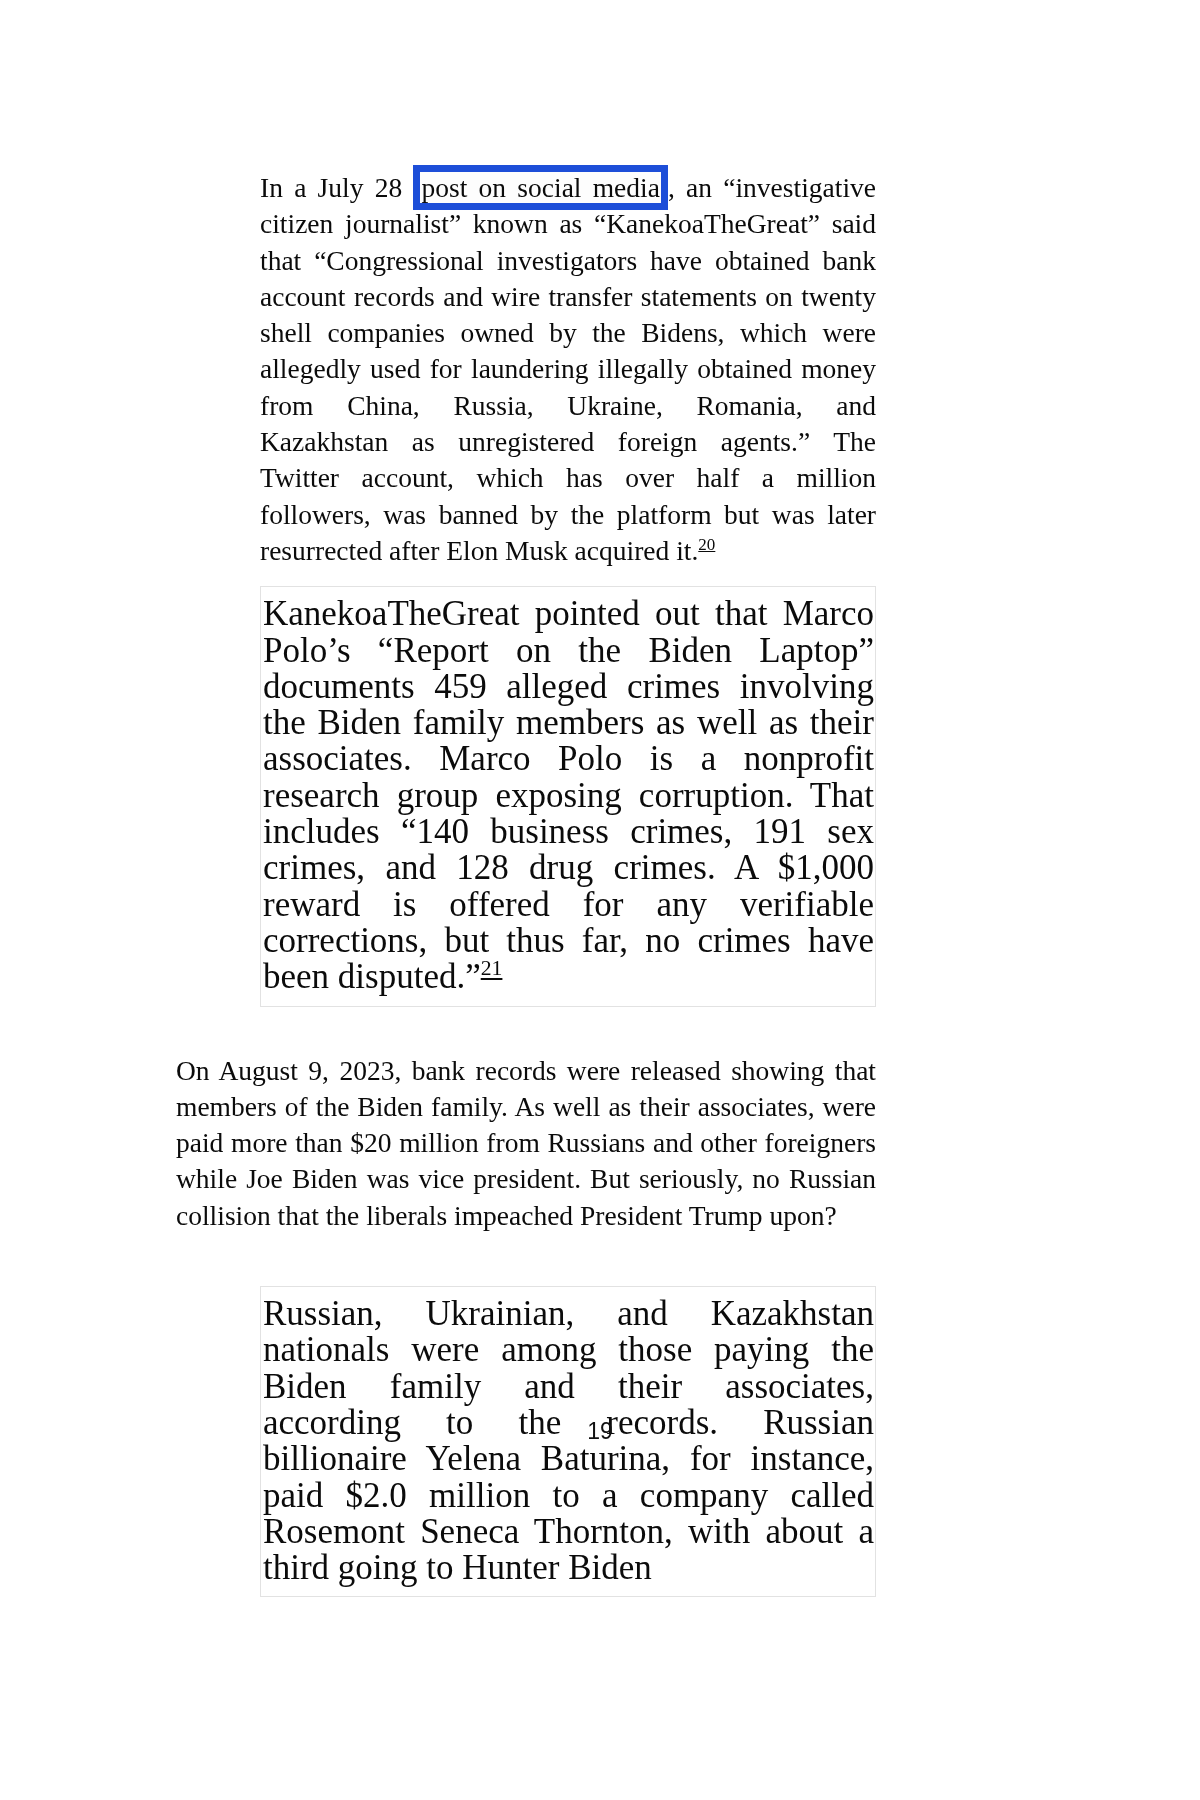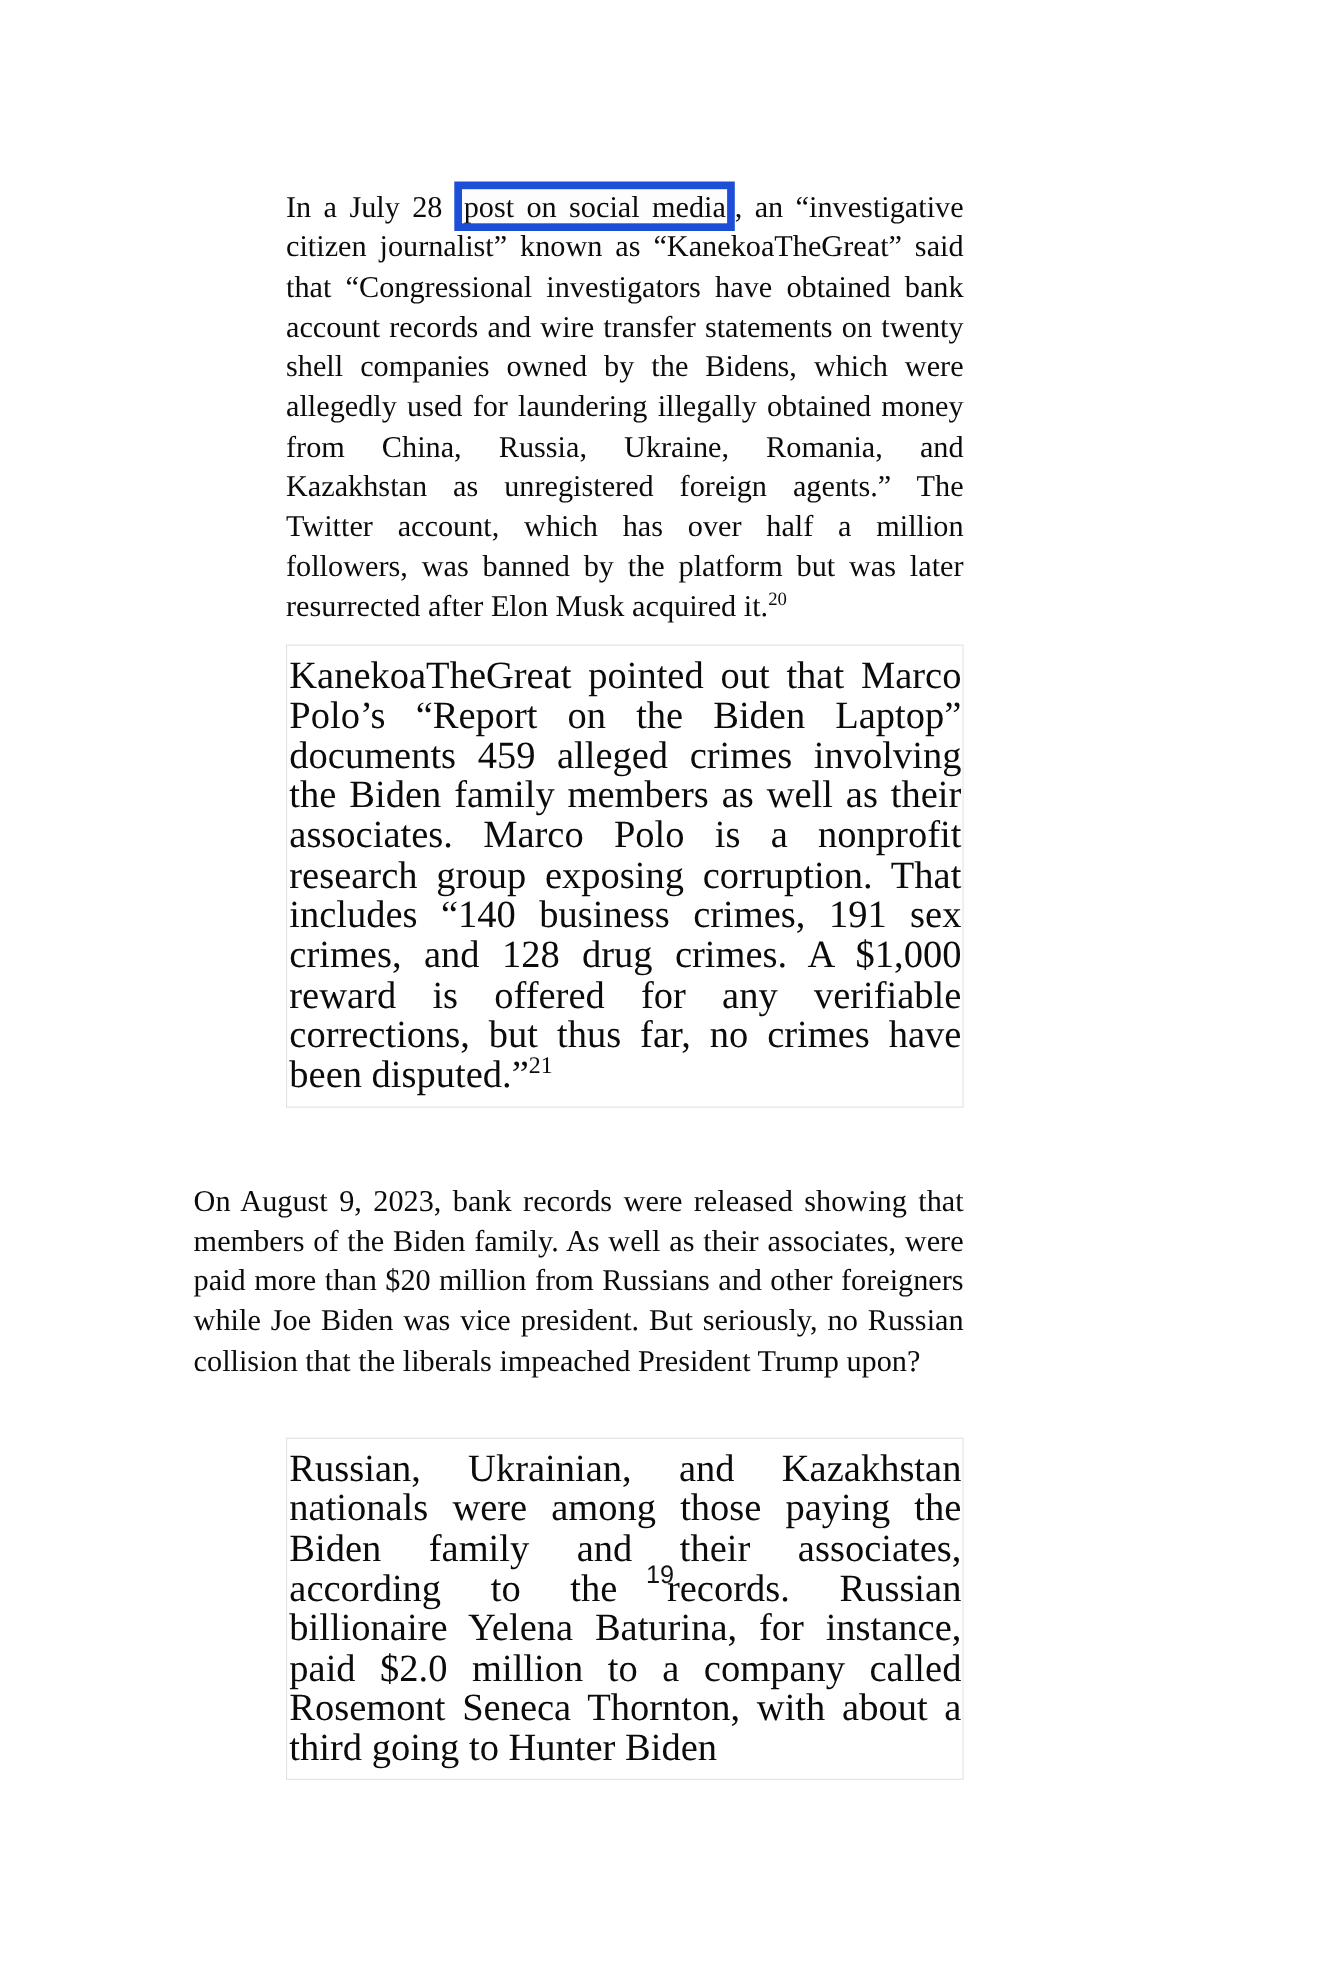--- a/index.html
+++ b/index.html
@@ -40,21 +40,20 @@
 
   
   .para-indented {
     margin-left: 84px;
     width: 616px;
   }
 
   .para-full {
     margin-left: 0;
     width: 700px;
-    margin-top: 21px;
   }
 
   
   .quote-box {
     margin-left: 84px;
     width: 616px;
     box-sizing: border-box;
     border: 1px solid #e2e2e2;
     padding: 9px 1px 10px 2px;
     background: #ffffff;
@@ -69,20 +68,21 @@
   .inline-box {
     border: 7px solid #1d4ed8;
     padding: 0 1px;
     background: #fdfdfd;
   }
 
   sup {
     font-size: 0.62em;
     vertical-align: super;
     line-height: 0;
+    text-decoration: underline;
   }
 
   .gap-sm { height: 17px; }
   .gap-md { height: 46px; }
   .gap-lg { height: 52px; }
 
   
   .page-number {
     position: absolute;
     left: 0;

